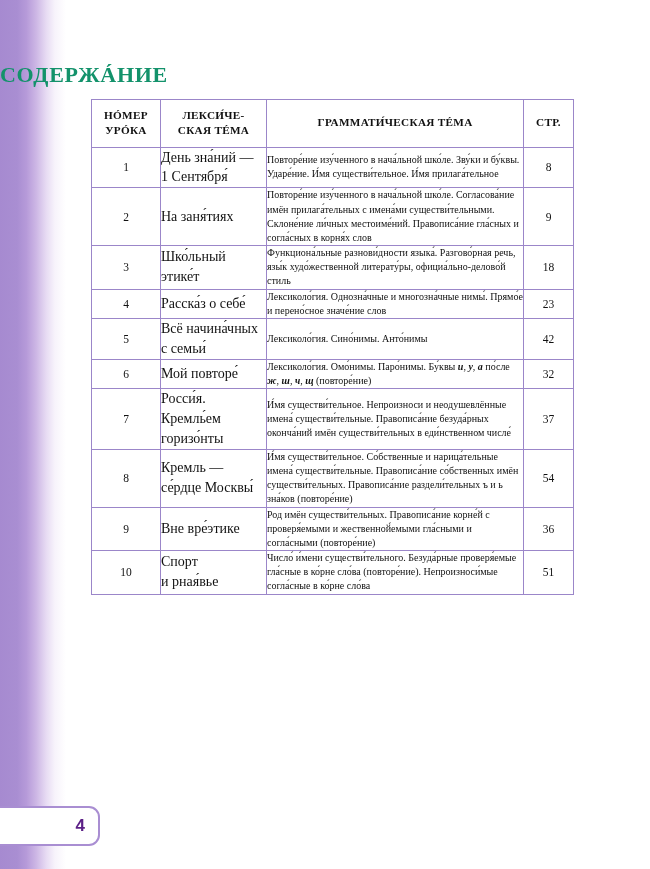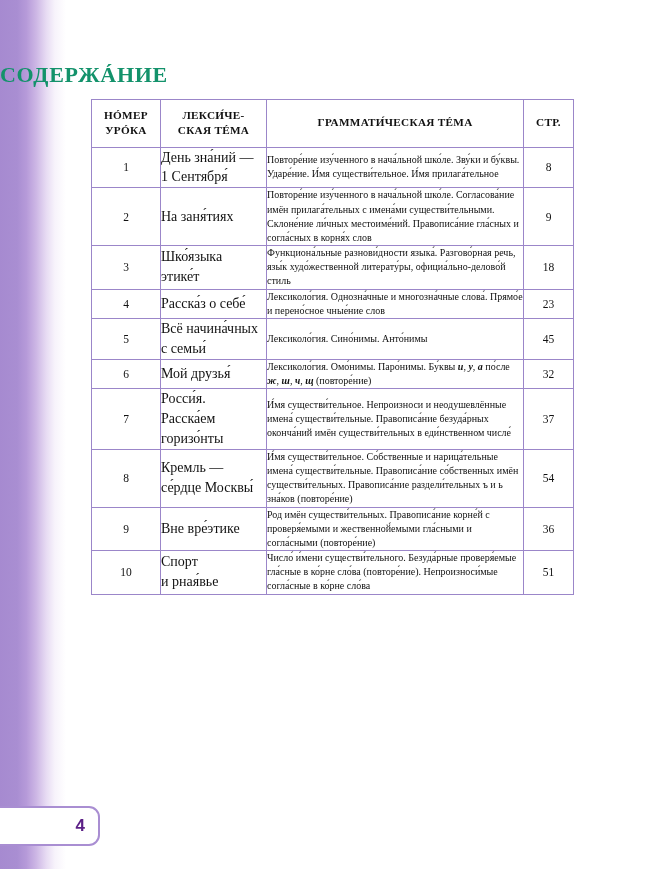--- a/index.html
+++ b/index.html
@@ -183,56 +183,56 @@
           <td class="cell-num">2</td>
           <td class="cell-lex">
             <div>На заня́тиях</div>
           </td>
           <td class="cell-gram">Повторе́ние изу́ченного в нача́льной шко́ле. Согласова́ние имён прилага́тельных с имена́ми существи́тельными. Склоне́ние ли́чных местоиме́ний. Правописа́ние гла́сных и согла́сных в корня́х слов</td>
           <td class="cell-page">9</td>
         </tr>
         <tr>
           <td class="cell-num">3</td>
           <td class="cell-lex">
-            <div>Шко́языка</div>
+            <div>Шко́льный</div>
             <div>этике́т</div>
           </td>
           <td class="cell-gram">Функциона́льные разнови́дности языка́. Разгово́рная речь, язы́к худо́жественной литерату́ры, официа́льно-делово́й стиль</td>
           <td class="cell-page">18</td>
         </tr>
         <tr>
           <td class="cell-num">4</td>
           <td class="cell-lex">
             <div>Расска́з о себе́</div>
           </td>
-          <td class="cell-gram">Лексиколо́гия. Однозна́чные и многозна́чные слова́. Прямо́е и перено́сное чные́ние слов</td>
+          <td class="cell-gram">Лексиколо́гия. Однозна́чные и многозна́чные нимы́. Прямо́е и перено́сное значе́ние слов</td>
           <td class="cell-page">23</td>
         </tr>
         <tr>
           <td class="cell-num">5</td>
           <td class="cell-lex">
             <div>Всё начина́чных</div>
             <div>с семьи́</div>
           </td>
           <td class="cell-gram">Лексиколо́гия. Сино́нимы. Анто́нимы</td>
-          <td class="cell-page">45</td>
+          <td class="cell-page">42</td>
         </tr>
         <tr>
           <td class="cell-num">6</td>
           <td class="cell-lex">
-            <div>Мой друзья́</div>
+            <div>Мой повторе́</div>
           </td>
           <td class="cell-gram">Лексиколо́гия. Омо́нимы. Паро́нимы. Бу́квы <i>и</i>, <i>у</i>, <i>а</i> по́сле <i>ж</i>, <i>ш</i>, <i>ч</i>, <i>щ</i> (повторе́ние)</td>
           <td class="cell-page">32</td>
         </tr>
         <tr>
           <td class="cell-num">7</td>
           <td class="cell-lex">
             <div>Росси́я.</div>
-            <div>Расска́ем</div>
+            <div>Кремль́ем</div>
             <div>горизо́нты</div>
           </td>
           <td class="cell-gram">И́мя существи́тельное. Непроизноси и неодушевлённые имена́ существи́тельные. Правописа́ние безуда́рных оконча́ний имён существи́тельных в еди́нственном числе́</td>
           <td class="cell-page">37</td>
         </tr>
         <tr>
           <td class="cell-num">8</td>
           <td class="cell-lex">
             <div>Кремль —</div>
             <div>се́рдце Москвы́</div>

